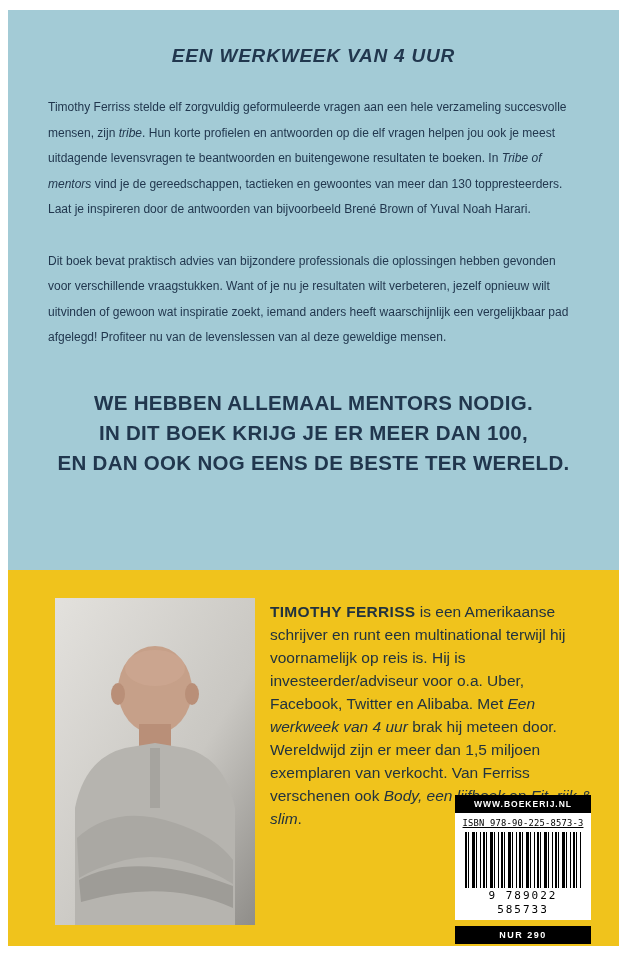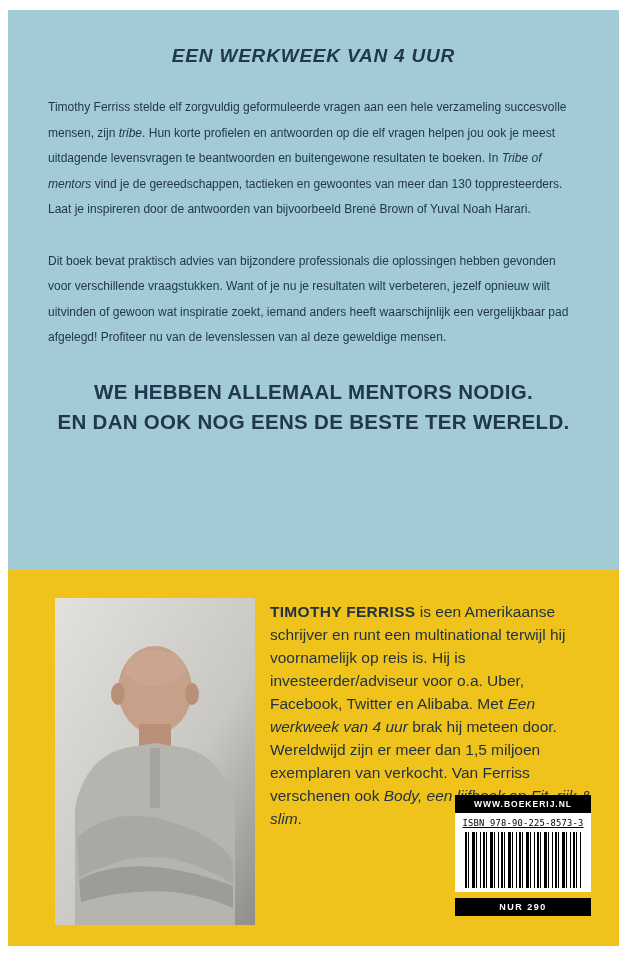--- a/index.html
+++ b/index.html
@@ -23,21 +23,21 @@
   .tagline-line2{
     font-size:19px;font-weight:bold;font-style:italic;letter-spacing:0.8px;line-height:27px;
   }
   .body-par{
     margin:26px 40px 0 40px;
     color:#21374e;
     font-size:12px;line-height:25.5px;
     text-align:left;
   }
   .slogan{
-    margin-top:26px;text-align:center;color:#21374e;
+    margin-top:37px;text-align:center;color:#21374e;
     font-size:20.5px;font-weight:bold;line-height:30px;letter-spacing:0.3px;
   }
 
   
   .yellow-section{
     position:absolute;left:8px;top:570px;width:611px;height:376px;
     background:#f0c31c;
   }
   .author-photo{
     position:absolute;left:47px;top:28px;width:200px;height:327px;
@@ -96,20 +96,21 @@
   <div class="blue-section">
     <div class="tagline">
       <div class="tagline-line2">EEN WERKWEEK VAN 4 UUR</div>
     </div>
 
     <p class="body-par"><span>Timothy Ferriss stelde elf zorgvuldig geformuleerde vragen aan een hele verzameling succesvolle mensen, zijn </span><span style="font-style: italic;">tribe</span><span>. Hun korte profielen en antwoorden op die elf vragen helpen jou ook je meest uitdagende levensvragen te beantwoorden en buitengewone resultaten te boeken. In </span><span style="font-style: italic;">Tribe of mentors</span><span> vind je de gereedschappen, tactieken en gewoontes van meer dan 130 toppresteerders. Laat je inspireren door de antwoorden van bijvoorbeeld Brené Brown of Yuval Noah Harari.</span></p>
     <p class="body-par"><span>Dit boek bevat praktisch advies van bijzondere professionals die oplossingen hebben gevonden voor verschillende vraagstukken. Want of je nu je resultaten wilt verbeteren, jezelf opnieuw wilt uitvinden of gewoon wat inspiratie zoekt, iemand anders heeft waarschijnlijk een vergelijkbaar pad afgelegd! Profiteer nu van de levenslessen van al deze geweldige mensen.</span></p>
 
     <div class="slogan">
       <div>WE HEBBEN ALLEMAAL MENTORS NODIG.</div>
+      <div>IN DIT BOEK KRIJG JE ER MEER DAN 100,</div>
       <div>EN DAN OOK NOG EENS DE BESTE TER WERELD.</div>
     </div>
   </div>
 
   <div class="yellow-section">
 
     <div class="author-photo">
       <svg viewBox="0 0 200 327" preserveAspectRatio="none">
         <defs>
           <linearGradient id="bgGrad" x1="0" y1="0" x2="1" y2="1">
@@ -138,18 +139,19 @@
       </svg>
     </div>
 
     <div class="author-bio"><span data-bold="true" style="font-weight: bold;">TIMOTHY FERRISS</span><span> is een Amerikaanse schrijver en runt een multinational terwijl hij voornamelijk op reis is. Hij is investeerder/adviseur voor o.a. Uber, Facebook, Twitter en Alibaba. Met </span><span style="font-style: italic;">Een werkweek van 4 uur</span><span> brak hij meteen door. Wereldwijd zijn er meer dan 1,5 miljoen exemplaren van verkocht. Van Ferriss verschenen ook </span><span style="font-style: italic;">Body, een lijfboek</span><span> en </span><span style="font-style: italic;">Fit, rijk &amp; slim</span><span>.</span></div>
 
     <div class="barcode-block">
       <div class="site-bar">WWW.BOEKERIJ.NL</div>
       <div class="barcode-box">
         <div class="isbn-text">ISBN 978-90-225-8573-3</div>
         <div class="bars"></div>
+        <div class="ean-number">9 789022 585733</div>
       </div>
       <div class="nur-bar">NUR 290</div>
     </div>
 
   </div>
 </div>
 
 </body></html>

